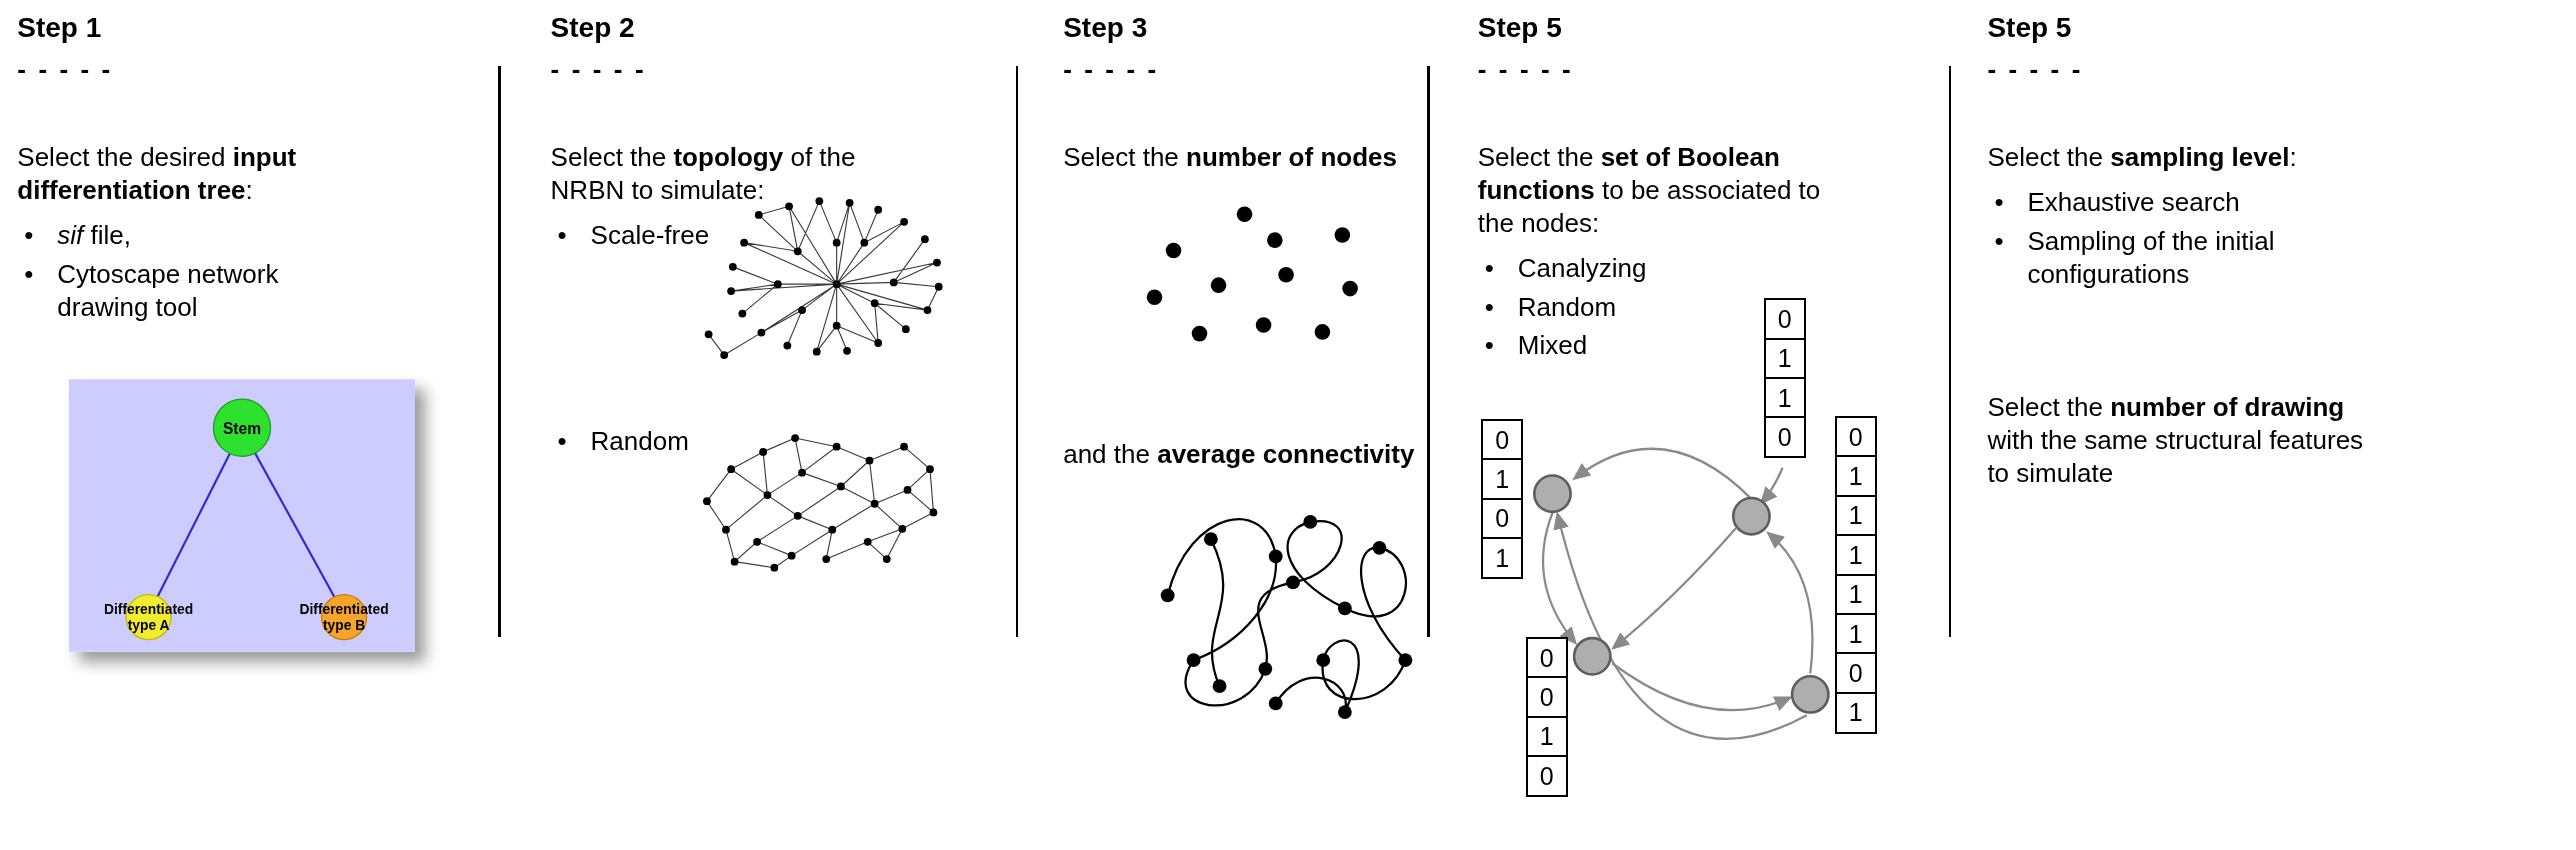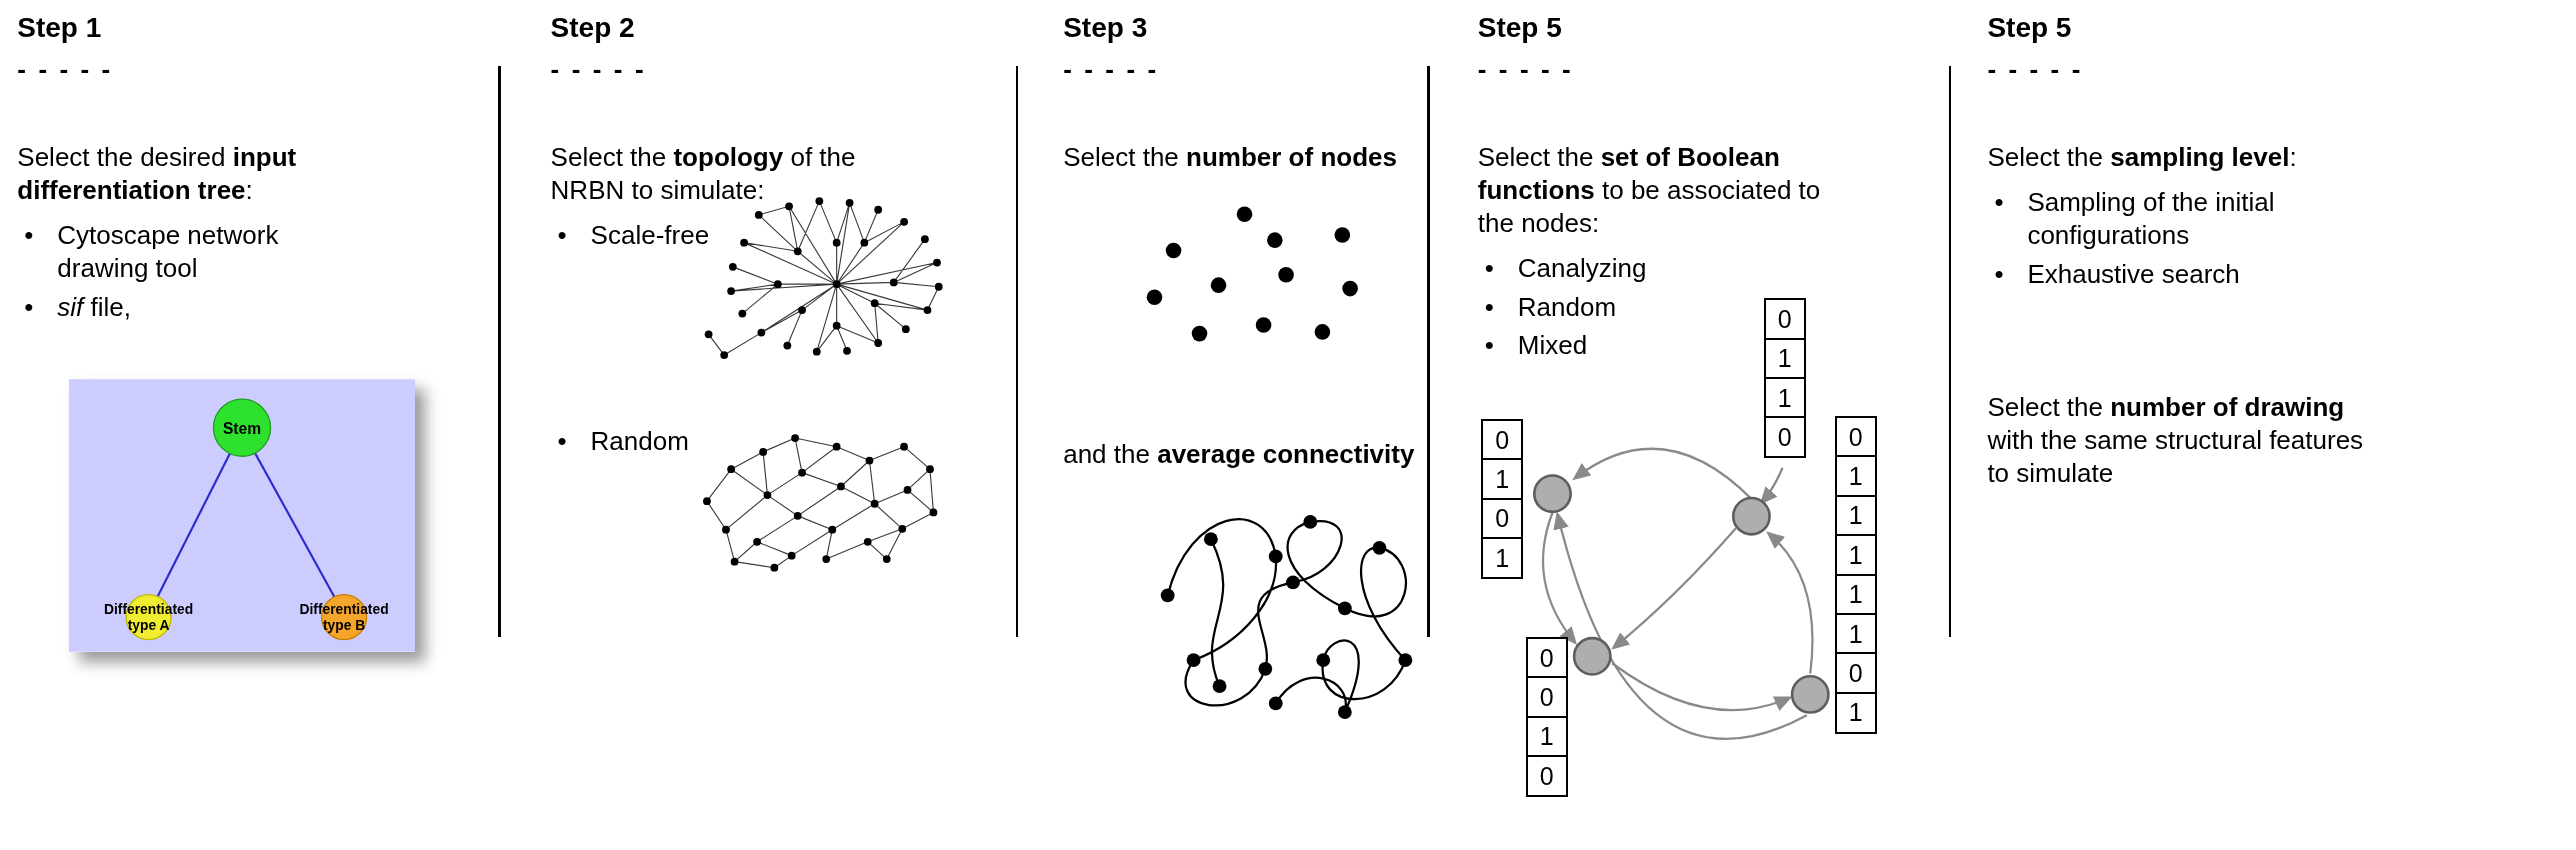--- a/index.html
+++ b/index.html
@@ -63,22 +63,22 @@
 </head>
 <body>
 
 <div class="figure">
 
   <div class="col col-1">
     <div class="step-title">Step 1</div>
     <div class="dashes">- - - - -</div>
     <p class="ptext intro-1"><span>Select the desired </span><b>input differentiation tree</b><span>:</span></p>
     <div class="bullets">
+      <div class="bullet"><i>sif</i><span> file,</span></div>
       <div class="bullet bt-narrow"><span>Cytoscape network drawing tool</span></div>
-      <div class="bullet"><i>sif</i><span> file,</span></div>
     </div>
     <div class="tree-box">
       <svg width="346" height="273" viewBox="0 0 400 315">
         <rect x="0" y="0" width="400" height="315" fill="#ccccfe"></rect>
         <line class="tree-line" x1="200" y1="58" x2="92" y2="272"></line>
         <line class="tree-line" x1="200" y1="58" x2="318" y2="272"></line>
         <circle cx="200" cy="56" r="33" stroke="#1f9e1f" stroke-width="1.5" fill="#2fe12f"></circle>
         <text class="tree-label" x="200" y="63" font-size="18">Stem</text>
         <circle cx="92" cy="275" r="26" stroke="#c0ba00" stroke-width="1.5" fill="#f0ed30"></circle>
         <text class="tree-label" x="92" y="271" font-size="16">Differentiated</text>
@@ -264,20 +264,20 @@
     </div>
   </div>
 
   <div class="divider"></div>
 
   <div class="col col-5">
     <div class="step-title">Step 5</div>
     <div class="dashes">- - - - -</div>
     <p class="ptext"><span>Select the </span><b>sampling level</b><span>:</span></p>
     <div class="bullets">
+      <div class="bullet"><span>Exhaustive search</span></div>
       <div class="bullet bt-narrow"><span>Sampling of the initial configurations</span></div>
-      <div class="bullet"><span>Exhaustive search</span></div>
     </div>
     <p class="ptext outro-5"><span>Select the </span><b>number of drawing</b><span> with the same structural features to simulate</span></p>
   </div>
 
 </div>
 
 
 </body></html>

